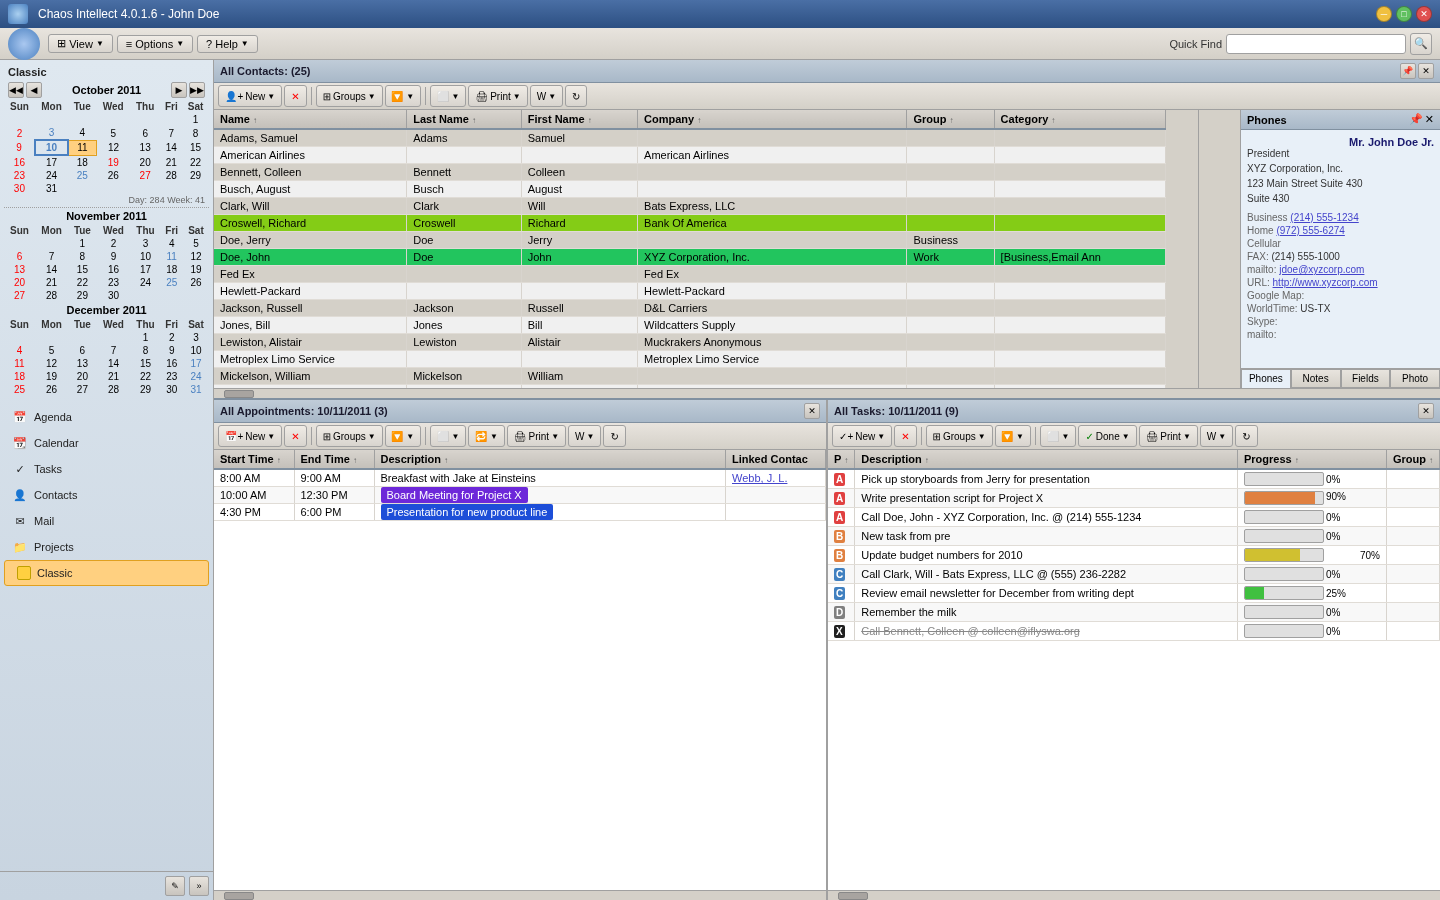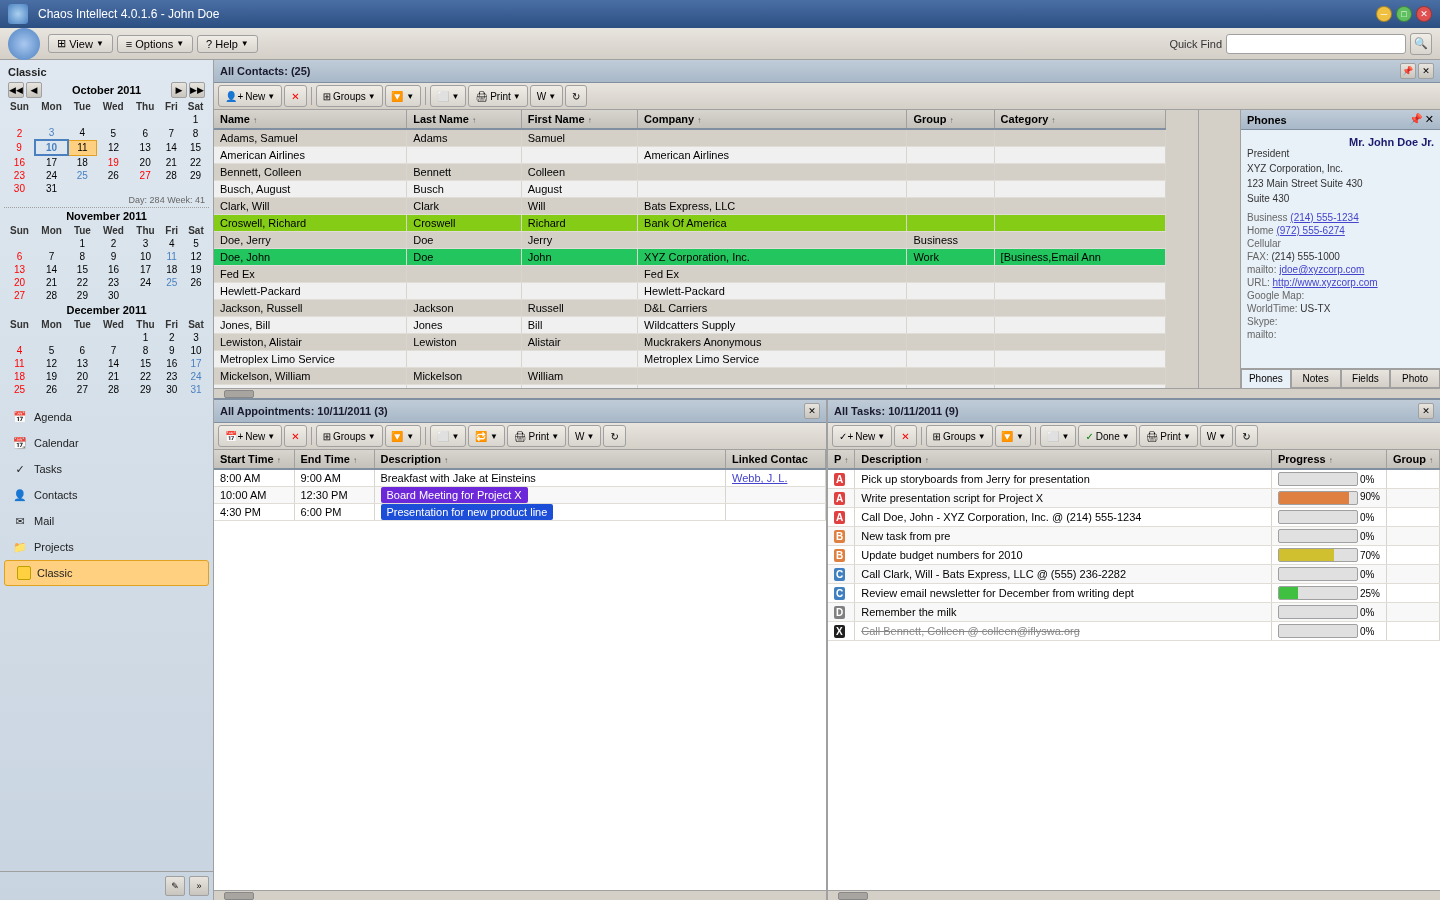--- a/index.html
+++ b/index.html
@@ -851,21 +851,21 @@
                 <td></td>
               </tr>
               <tr>
                 <td><span class="task-priority priority-b">B</span></td>
                 <td>Update budget numbers for 2010</td>
                 <td>
                   <div style="display:flex;align-items:center;gap:2px;">
                     <div class="progress-bar-container">
                         <div class="progress-bar" style="width:70%;background:#d0c030;"></div>
                       </div>
-                    <span style="font-size:10px;">70%</span>
+                    <span style="font-size:10px;margin-left:34px;">70%</span>
                   </div>
                 </td>
                 <td></td>
               </tr>
               <tr style="background:#f8f8f8;">
                 <td><span class="task-priority priority-c">C</span></td>
                 <td>Call Clark, Will - Bats Express, LLC @ (555) 236-2282</td>
                 <td>
                   <div style="display:flex;align-items:center;gap:2px;">
                     <div class="progress-bar-container">

